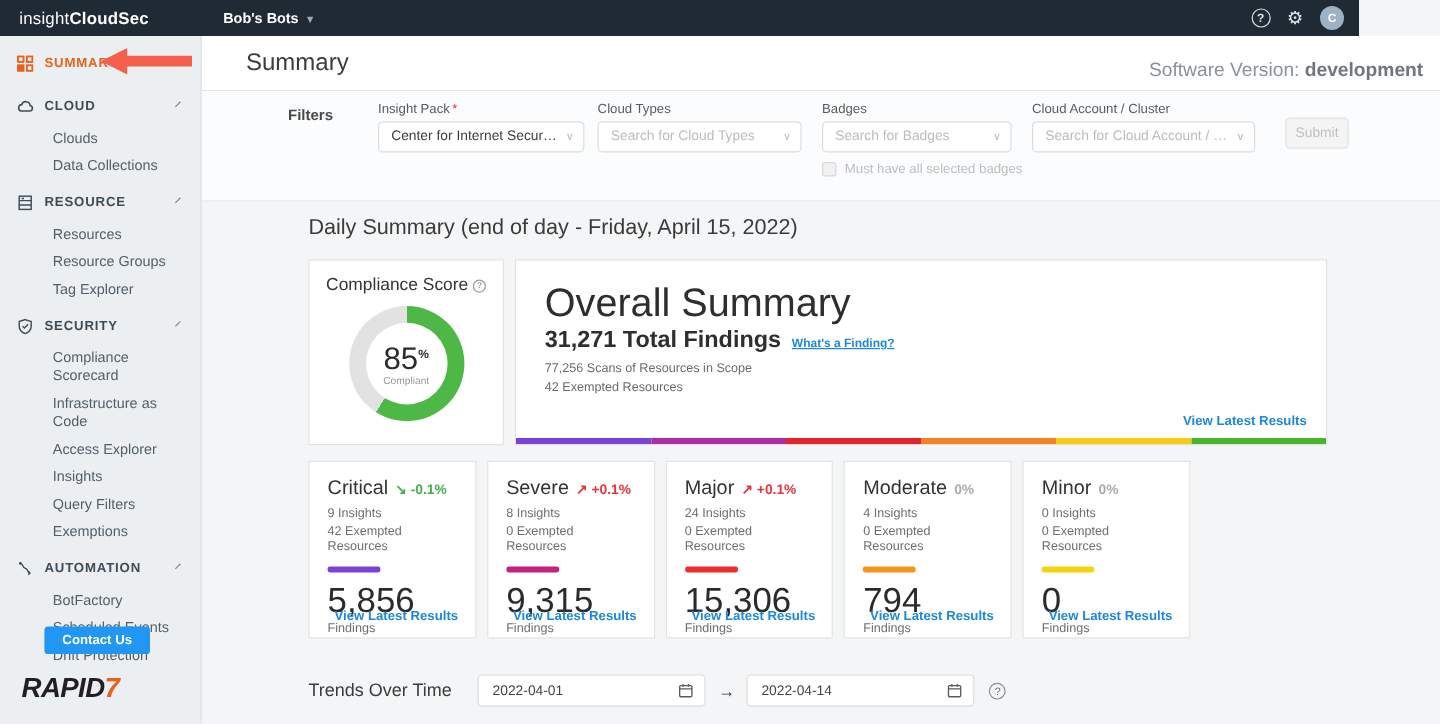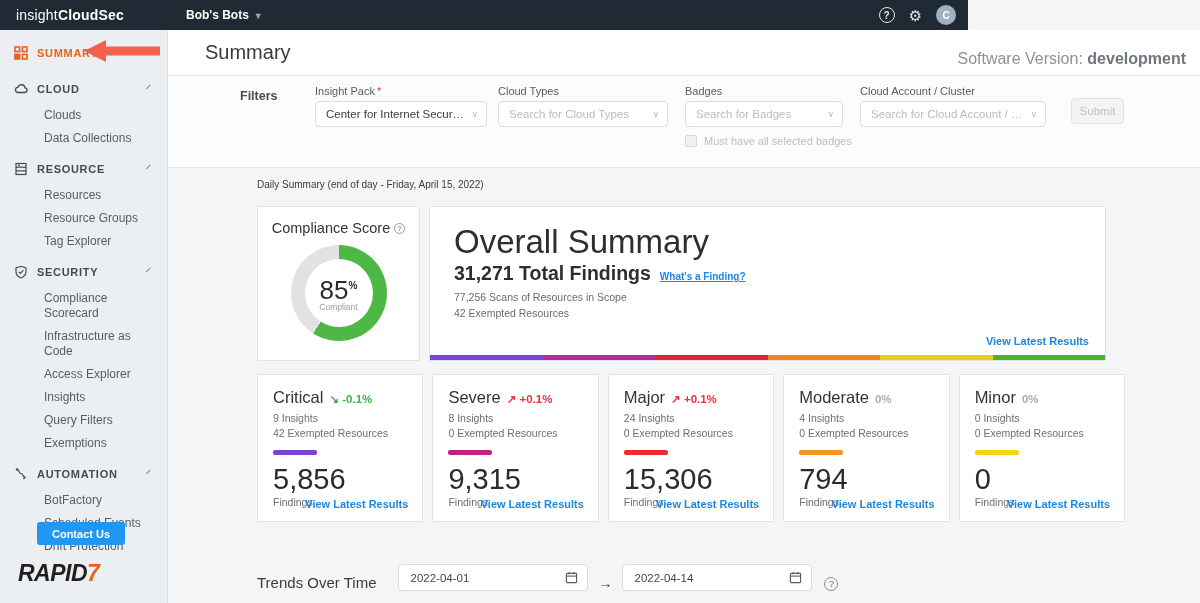--- a/index.html
+++ b/index.html
@@ -1,19 +1,19 @@
 <!DOCTYPE html>
 <html><head>
 <meta charset="utf-8">
 <style>
   * { margin:0; padding:0; box-sizing:border-box; }
   html,body { width:1200px; height:603px; overflow:hidden; font-family:"Liberation Sans", sans-serif; background:#f4f5f6; }
 
   
-  .topbar { position:fixed; top:0; left:0; width:968px; height:30px; background:#1f2a34; display:flex; align-items:center; z-index:50; }
+  .topbar { position:fixed; top:0; left:0; width:1132px; height:30px; background:#1f2a34; display:flex; align-items:center; z-index:50; }
   .brand { margin-left:16px; color:#fff; font-size:14px; letter-spacing:.2px; }
   .brand .lt { font-weight:300; } .brand .bd { font-weight:700; }
   .org { position:absolute; left:186px; color:#fff; font-size:12px; font-weight:700; display:flex; align-items:center; gap:5px; cursor:pointer; }
   .org .chev { color:#9aa7b2; font-size:9px; font-weight:400; transform:translateY(1px); }
   .topbar-right { position:absolute; right:12px; display:flex; align-items:center; gap:14px; }
   .help-circ { width:16px; height:16px; border:1.4px solid #dfe5ea; border-radius:50%; color:#dfe5ea; font-size:10px; font-weight:700; display:flex; align-items:center; justify-content:center; cursor:pointer; }
   .gear { color:#dfe5ea; font-size:15px; cursor:pointer; line-height:1; }
   .avatar { width:20px; height:20px; border-radius:50%; background:#9fb2c4; color:#fff; font-size:10px; font-weight:700; display:flex; align-items:center; justify-content:center; cursor:pointer; }
 
   
@@ -45,21 +45,21 @@
   .selbox { height:26px; background:#fff; border:1px solid #dcdcdc; border-radius:4px; display:flex; align-items:center; padding:0 8px 0 10px; font-size:11.5px; color:#3d3d3d; cursor:pointer; }
   .selbox .val { flex:1; white-space:nowrap; overflow:hidden; text-overflow:ellipsis; }
   .selbox .ph { color:#bcbcbc; }
   .selbox .chev { color:#b9b9b9; font-size:9px; margin-left:6px; }
   .submit-btn { position:absolute; left:903px; top:22px; width:53px; height:26px; background:#f4f4f4; border:1px solid #e2e2e2; border-radius:4px; color:#c0c0c0; font-size:11.5px; font-family:"Liberation Sans",sans-serif; cursor:default; }
   .chk-row { position:absolute; left:517px; top:59px; display:flex; align-items:center; gap:7px; }
   .chk { width:12px; height:12px; background:#f1f1f1; border:1px solid #d8d8d8; border-radius:2px; }
   .chk-row .clabel { font-size:11px; color:#bdbdbd; }
 
   .content { padding:11px 0 0 89px; }
-  .daily-title { font-size:10px; color:#3b3b3b; margin-bottom:16px; }
+  .daily-title { font-size:18px; color:#3b3b3b; margin-bottom:16px; }
   .row1 { display:flex; gap:9px; width:849px; }
   .card { background:#fff; border:1px solid #e3e3e3; border-radius:1px; }
   .comp-card { width:163px; height:155px; flex:none; text-align:center; }
   .comp-title { margin-top:13px; font-size:14.5px; font-weight:500; color:#333; display:inline-flex; align-items:center; gap:4px; }
   .info-circ { width:11px; height:11px; border:1px solid #9a9a9a; border-radius:50%; color:#9a9a9a; font-size:7px; font-weight:700; display:inline-flex; align-items:center; justify-content:center; }
   .donut { width:96px; height:96px; border-radius:50%; margin:8px auto 0; position:relative; }
   .donut-hole { position:absolute; inset:14px; background:#fff; border-radius:50%; display:flex; flex-direction:column; align-items:center; justify-content:center; }
   .pct { font-size:26px; font-weight:500; color:#2b2b2b; line-height:24px; }
   .pct sup { font-size:10px; font-weight:700; }
   .pct-cap { font-size:8.5px; color:#9b9b9b; margin-top:1px; }
@@ -67,33 +67,33 @@
   .overall-card { flex:1; height:155px; position:relative; overflow:hidden; }
   .ov-title { margin:17px 0 2px 24px; font-size:33px; font-weight:400; color:#2e2e2e; line-height:36px; }
   .ov-findings { margin-left:24px; font-size:19.5px; font-weight:700; color:#2e2e2e; display:flex; align-items:baseline; gap:9px; }
   .ov-link { font-size:10px; font-weight:700; color:#1a87e0; text-decoration:underline; cursor:pointer; }
   .ov-small { margin:6px 0 0 24px; font-size:10.5px; color:#6b6b6b; }
   .ov-small2 { margin:4px 0 0 24px; font-size:10.5px; color:#6b6b6b; }
   .view-link { position:absolute; right:16px; bottom:13px; font-size:11px; font-weight:700; color:#1a87e0; cursor:pointer; }
   .grad-bar { position:absolute; left:0; right:0; bottom:0; height:5px; display:flex; }
   .grad-bar div { flex:1; }
 
-  .row2 { display:flex; gap:9px; width:868px; margin-top:13px; }
+  .row2 { display:flex; gap:9px; width:735px; margin-top:13px; }
   .sev-card { flex:1; height:148px; position:relative; padding:13px 15px; }
   .sev-head { display:flex; align-items:baseline; gap:6px; }
   .sev-name { font-size:16.5px; font-weight:500; color:#333; }
   .sev-trend { font-size:11.5px; font-weight:700; }
   .sev-meta { font-size:10.5px; color:#6e6e6e; margin-top:5px; }
   .sev-meta2 { font-size:10.5px; color:#6e6e6e; margin-top:3px; }
   .sev-bar { width:44px; height:5px; border-radius:2px; margin:11px 0 9px; }
   .sev-count { font-size:29px; font-weight:500; color:#2b2b2b; line-height:30px; }
   .sev-flabel { font-size:10.5px; color:#6e6e6e; margin-top:2px; }
   .sev-link { position:absolute; right:14px; bottom:11px; font-size:11px; font-weight:700; color:#1a87e0; cursor:pointer; }
 
-  .trends-row { display:flex; align-items:flex-end; margin-top:42px; gap:10px; }
+  .trends-row { display:flex; align-items:center; margin-top:30px; gap:10px; }
   .trends-label { font-size:15px; color:#3b3b3b; margin-right:12px; }
   .datebox { width:190px; height:27px; background:#fff; border:1px solid #dcdcdc; border-radius:4px; display:flex; align-items:center; padding:0 9px 0 11px; cursor:pointer; }
   .datebox .dval { flex:1; font-size:11.5px; color:#444; }
   .arrow-sep { font-size:14px; color:#333; }
   .q-circ { width:14px; height:14px; border:1px solid #8e8e8e; border-radius:50%; color:#6e6e6e; font-size:9px; display:flex; align-items:center; justify-content:center; margin-left:2px; }
   .partial-card { width:849px; height:10px; margin-top:16px; background:#fff; border:1px solid #e3e3e3; border-bottom:none; border-radius:3px 3px 0 0; }
 </style>
 </head>
 <body>
 

